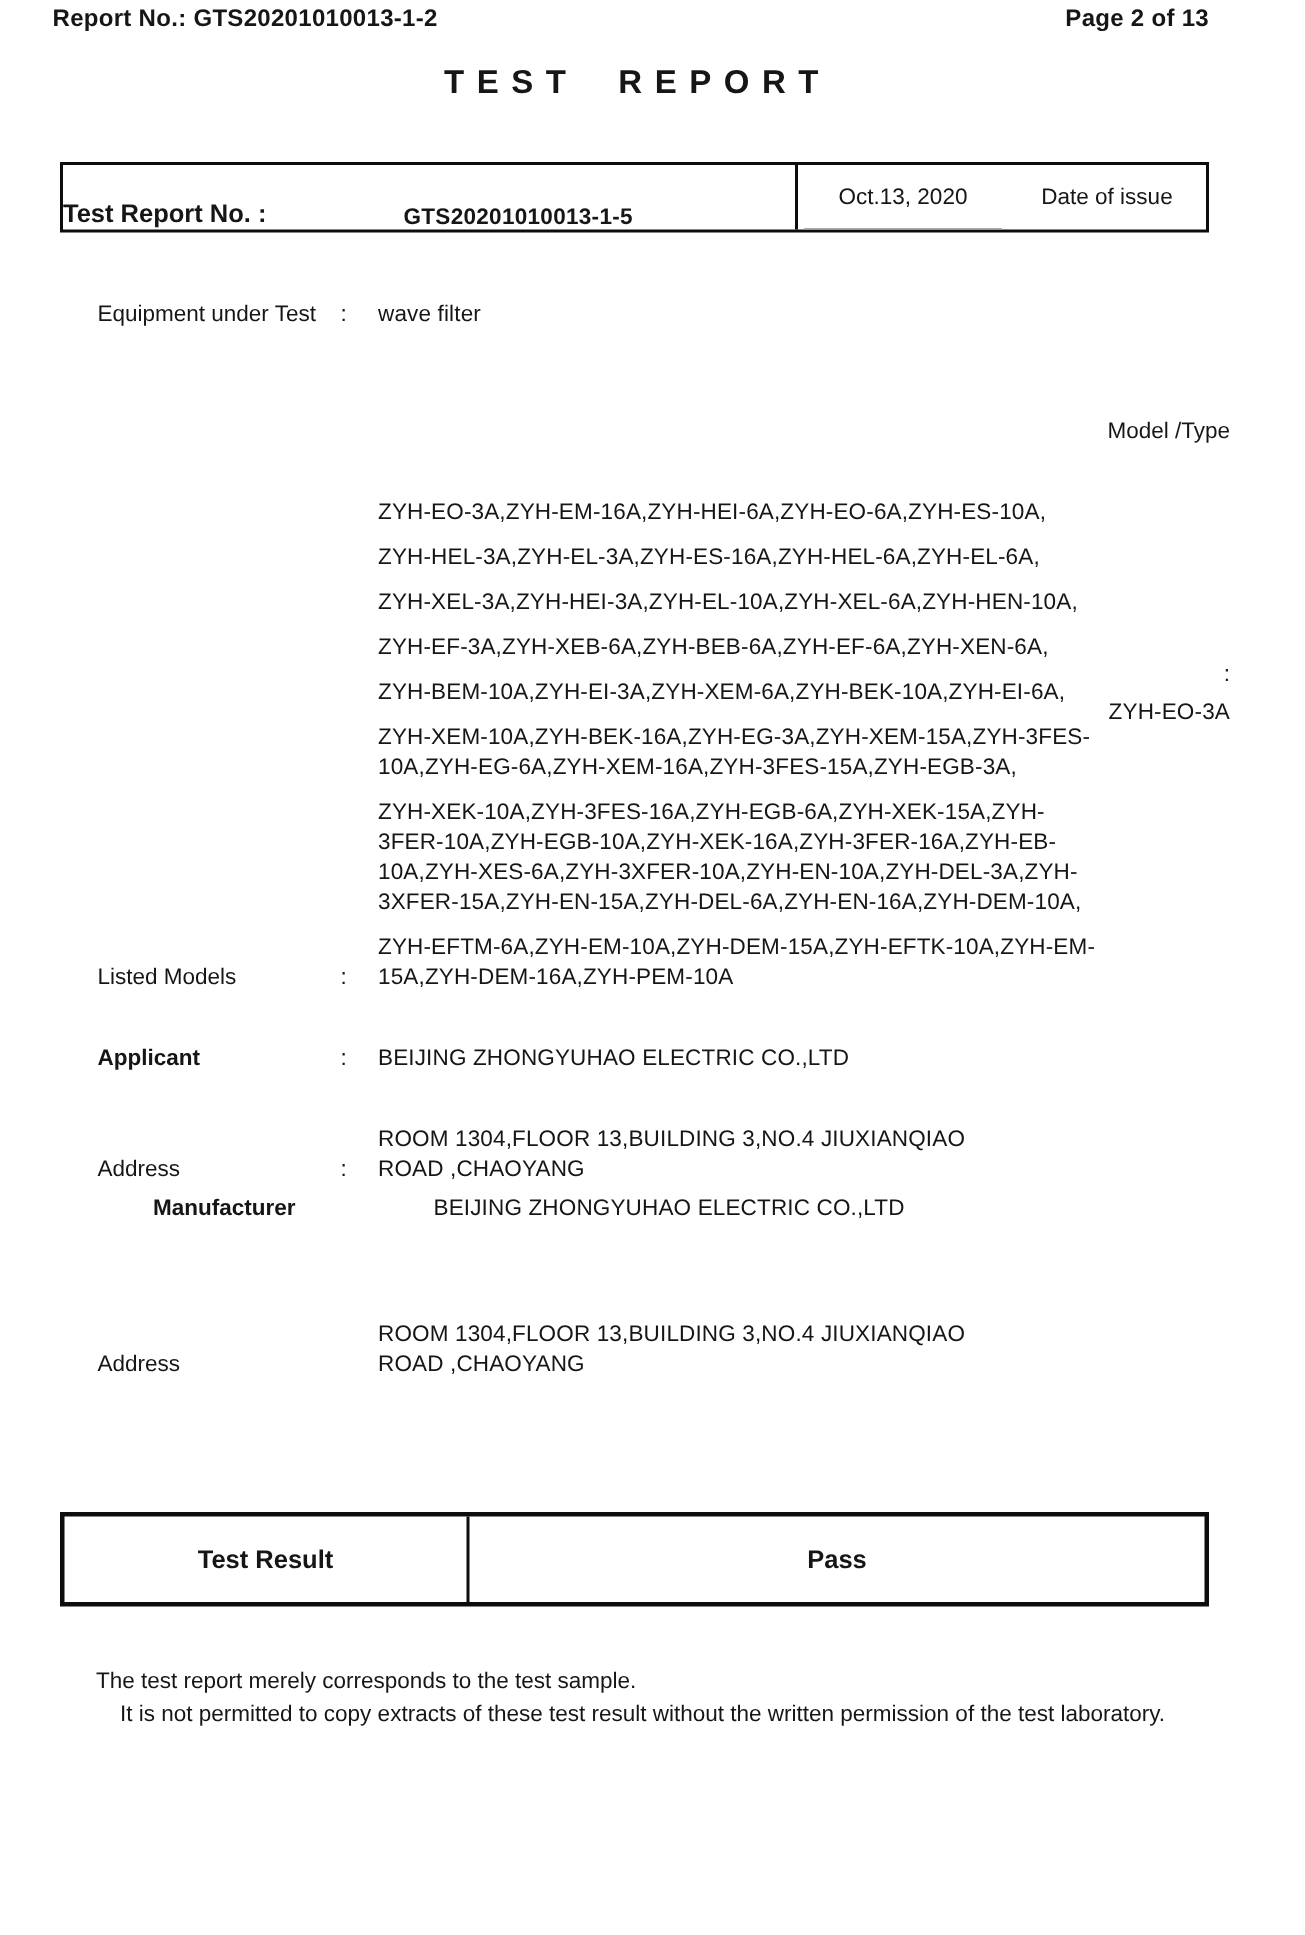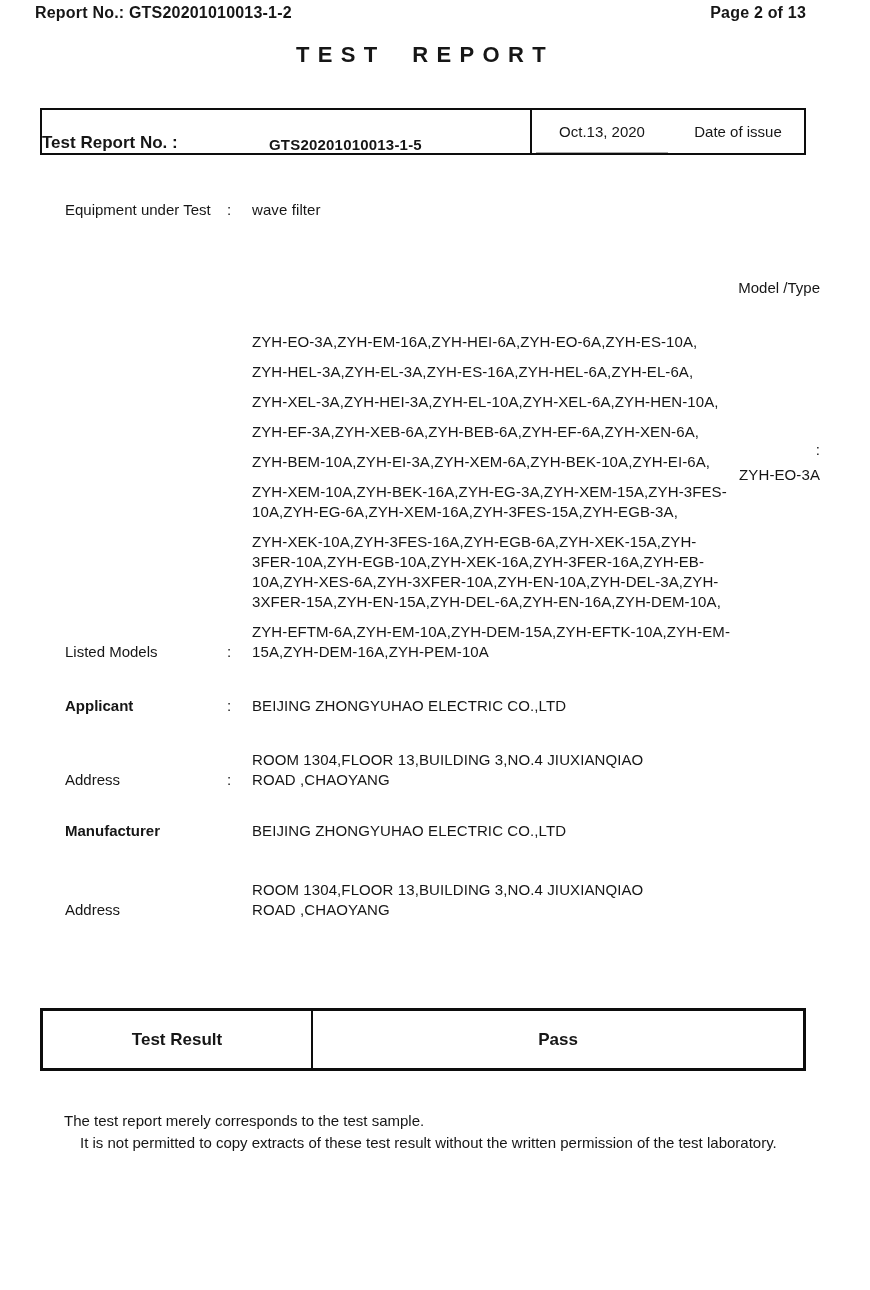--- a/index.html
+++ b/index.html
@@ -113,21 +113,21 @@
 
   <div class="info-row" style="top:750px;">
     <div class="info-label">Address</div>
     <div class="info-colon">:</div>
     <div class="info-value">
       <div class="mline">ROOM 1304,FLOOR 13,BUILDING 3,NO.4 JIUXIANQIAO</div>
       <div class="mline">ROAD ,CHAOYANG</div>
     </div>
   </div>
 
-  <div class="info-row" style="top:821px;">
+  <div class="info-row" style="top:796px;margin-left:37px;">
     <div class="info-label b">Manufacturer</div>
     <div class="info-colon"></div>
     <div class="info-value">BEIJING ZHONGYUHAO ELECTRIC CO.,LTD</div>
   </div>
 
   <div class="info-row" style="top:880px;">
     <div class="info-label">Address</div>
     <div class="info-colon"></div>
     <div class="info-value">
       <div class="mline">ROOM 1304,FLOOR 13,BUILDING 3,NO.4 JIUXIANQIAO</div>

